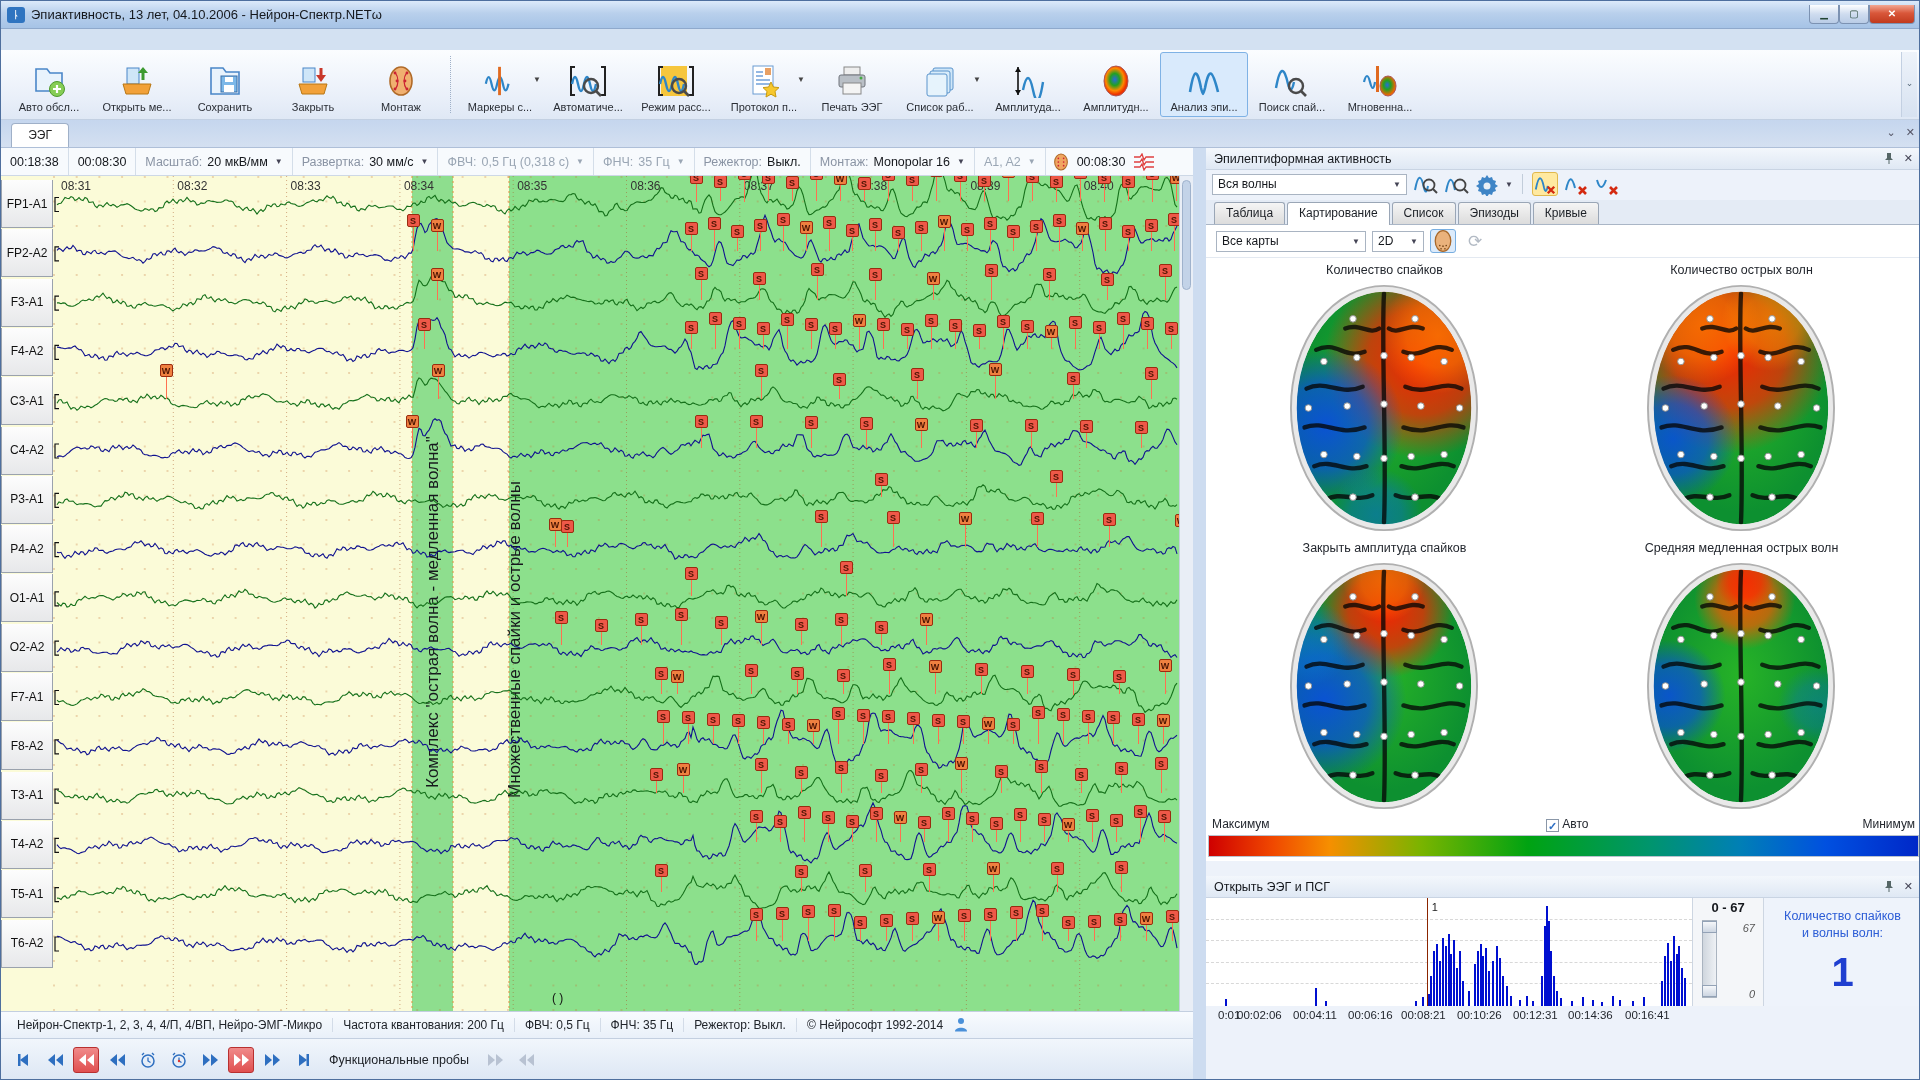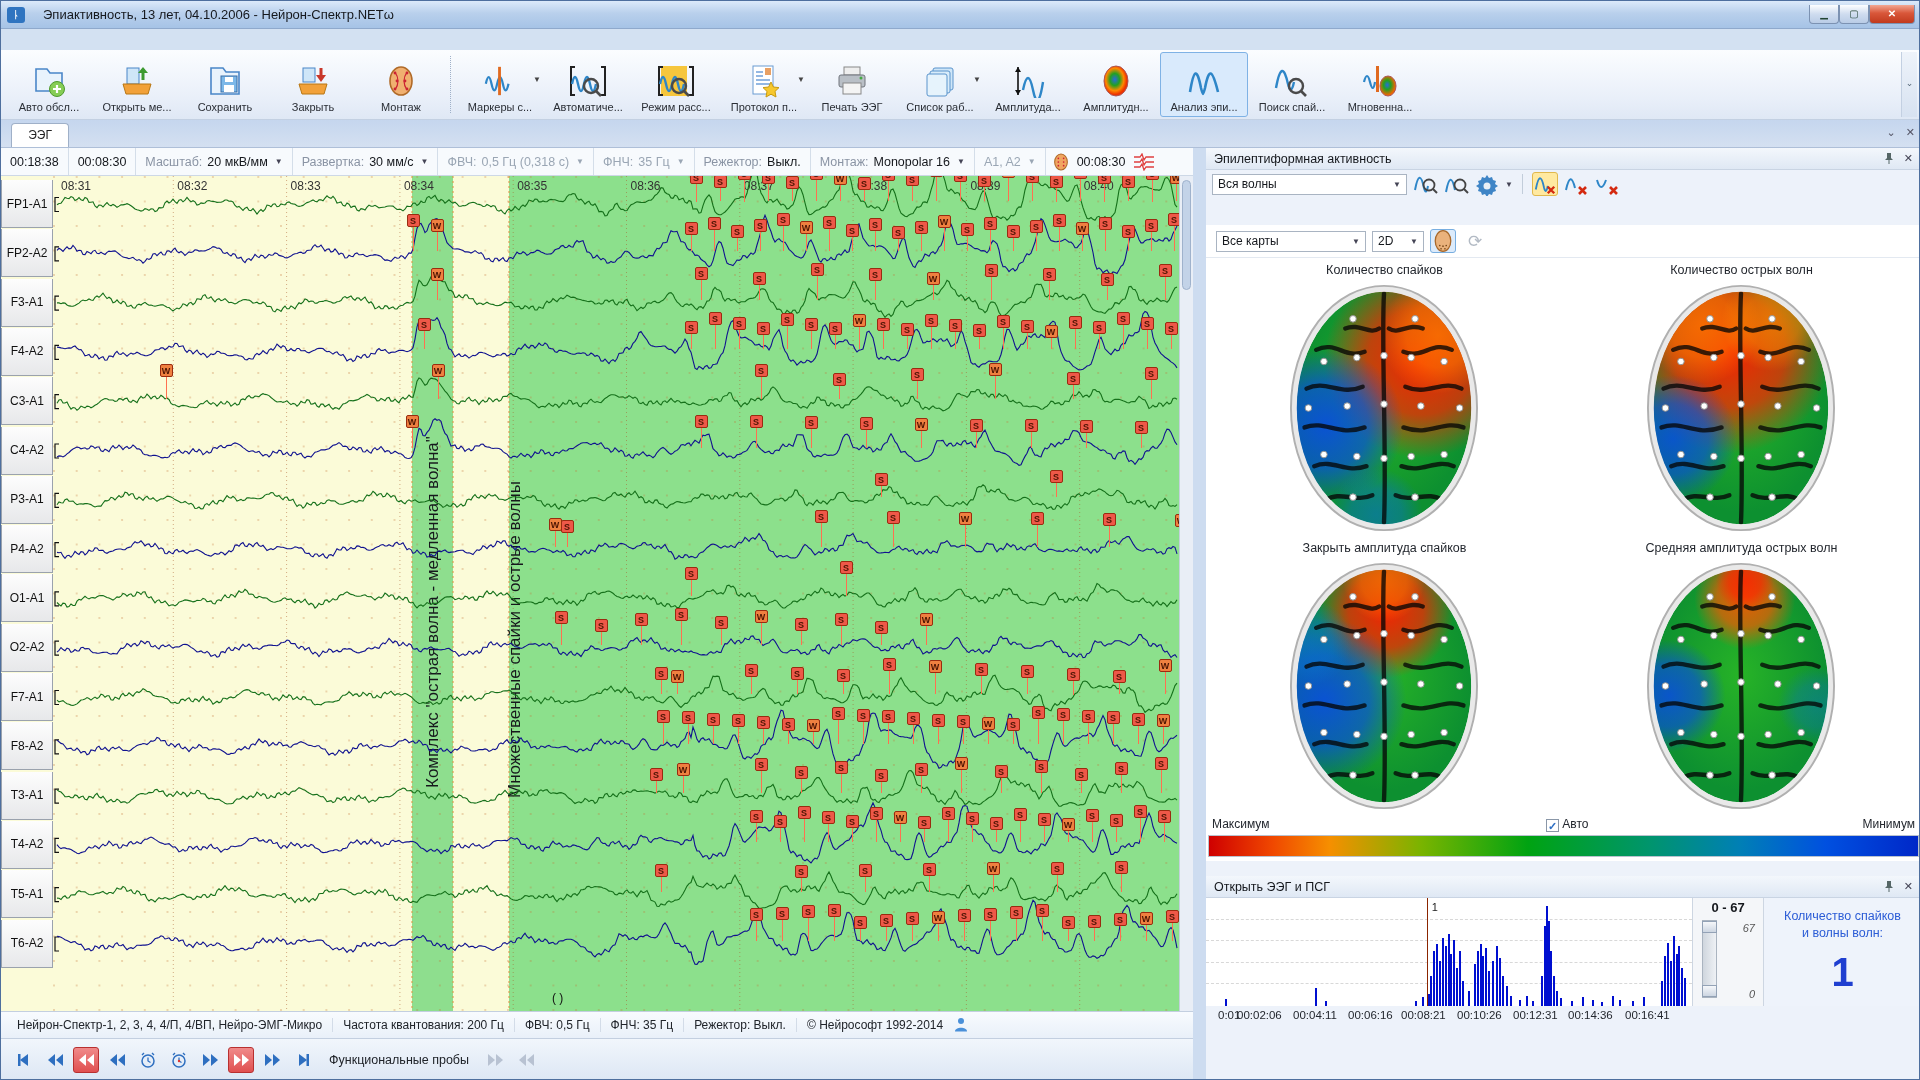--- a/index.html
+++ b/index.html
@@ -5,21 +5,21 @@
   html,body{margin:0;padding:0;background:#9db8d9;}
   *{box-sizing:border-box;font-family:"Liberation Sans",sans-serif;}
   #app{position:relative;width:1920px;height:1080px;background:#d3e1f2;overflow:hidden;
        border:1px solid #4e6f9e;}
   .abs{position:absolute;}
 
   
   #titlebar{left:0;top:0;width:1920px;height:28px;
     background:linear-gradient(#dceafa,#b9d0ec 45%,#a6c3e6);border-bottom:1px solid #8fa9cc;
     display:flex;align-items:center;padding:0 6px;gap:6px;}
-  #title-text{font-size:13px;color:#15181d;margin-left:12px;}
+  #title-text{font-size:13px;color:#15181d;}
   .appicon{width:18px;height:16px;background:#2f74c0;border-radius:3px;color:#fff;
     font-size:10px;line-height:16px;text-align:center;font-weight:bold;}
   #winbtns{margin-left:auto;display:flex;}
   .wbtn{width:30px;height:19px;border:1px solid #7c92b2;border-top:none;
     background:linear-gradient(#fdfeff,#cfdcef 50%,#b9cce6);border-radius:0 0 4px 4px;
     font-size:10px;text-align:center;line-height:17px;color:#243;}
   .wbtn.close{width:46px;background:linear-gradient(#f2a793,#d9573a 45%,#c13a1e);color:#fff;font-weight:bold;}
 
   
   #menubar{left:0;top:28px;width:1920px;height:21px;background:#f2f6fb;border-bottom:1px solid #d8e2ef;
@@ -1069,20 +1069,27 @@
             <path d="M16 15l7 7M23 15l-7 7" stroke="#d42a10" stroke-width="2.6"></path>
           </svg>
         </span>
         <span class="mini">
           <svg width="26" height="24" viewBox="0 0 26 24">
             <path d="M3 8q4 14 9 0" fill="none" stroke="#2e86c8" stroke-width="2"></path>
             <path d="M16 15l7 7M23 15l-7 7" stroke="#d42a10" stroke-width="2.6"></path>
           </svg>
         </span>
       </div>
+    <div class="abs" id="epi-tabs">
+        <span class="rtab">Таблица</span>
+        <span class="rtab active">Картирование</span>
+        <span class="rtab">Список</span>
+        <span class="rtab">Эпизоды</span>
+        <span class="rtab">Кривые</span>
+      </div>
     <div class="abs" id="epi-subbar">
         <div class="combo" style="width: 150px;">
           <span>Все карты</span>
           <span class="arr">▼</span>
         </div>
         <div class="combo" style="width: 52px;">
           <span>2D</span>
           <span class="arr">▼</span>
         </div>
         <span class="mini sel">
@@ -1311,21 +1318,21 @@
             <circle cx="138" cy="128" r="3.4" fill="#fff" stroke="#909090"></circle>
             <circle cx="178" cy="130" r="3.4" fill="#fff" stroke="#909090"></circle>
             <circle cx="38" cy="178" r="3.4" fill="#fff" stroke="#909090"></circle>
             <circle cx="72" cy="180" r="3.4" fill="#fff" stroke="#909090"></circle>
             <circle cx="100" cy="182" r="3.4" fill="#fff" stroke="#909090"></circle>
             <circle cx="128" cy="180" r="3.4" fill="#fff" stroke="#909090"></circle>
             <circle cx="162" cy="178" r="3.4" fill="#fff" stroke="#909090"></circle>
             <circle cx="68" cy="222" r="3.4" fill="#fff" stroke="#909090"></circle>
             <circle cx="132" cy="222" r="3.4" fill="#fff" stroke="#909090"></circle>
           </svg></div>
-        <div class="map-title" style="left: 357px; top: 283px;">Средняя амплитуда острых волн</div>
+        <div class="map-title" style="left: 357px; top: 283px;">Средняя медленная острых волн</div>
         <div class="brain" style="left: 437px; top: 302px;"><svg width="196" height="252" viewBox="0 0 200 260">
             <defs>
               <radialGradient id="bg3" cx="50%" cy="45%">
                 <stop offset="0%" stop-color="#27b327"></stop>
                 <stop offset="100%" stop-color="#0d9030"></stop>
               </radialGradient>
               <radialGradient id="b3_0">
                 <stop offset="0%" stop-color="#ff5500" stop-opacity="0.9"></stop>
                 <stop offset="55%" stop-color="#ff5500" stop-opacity="0.675"></stop>
                 <stop offset="100%" stop-color="#ff5500" stop-opacity="0"></stop>

